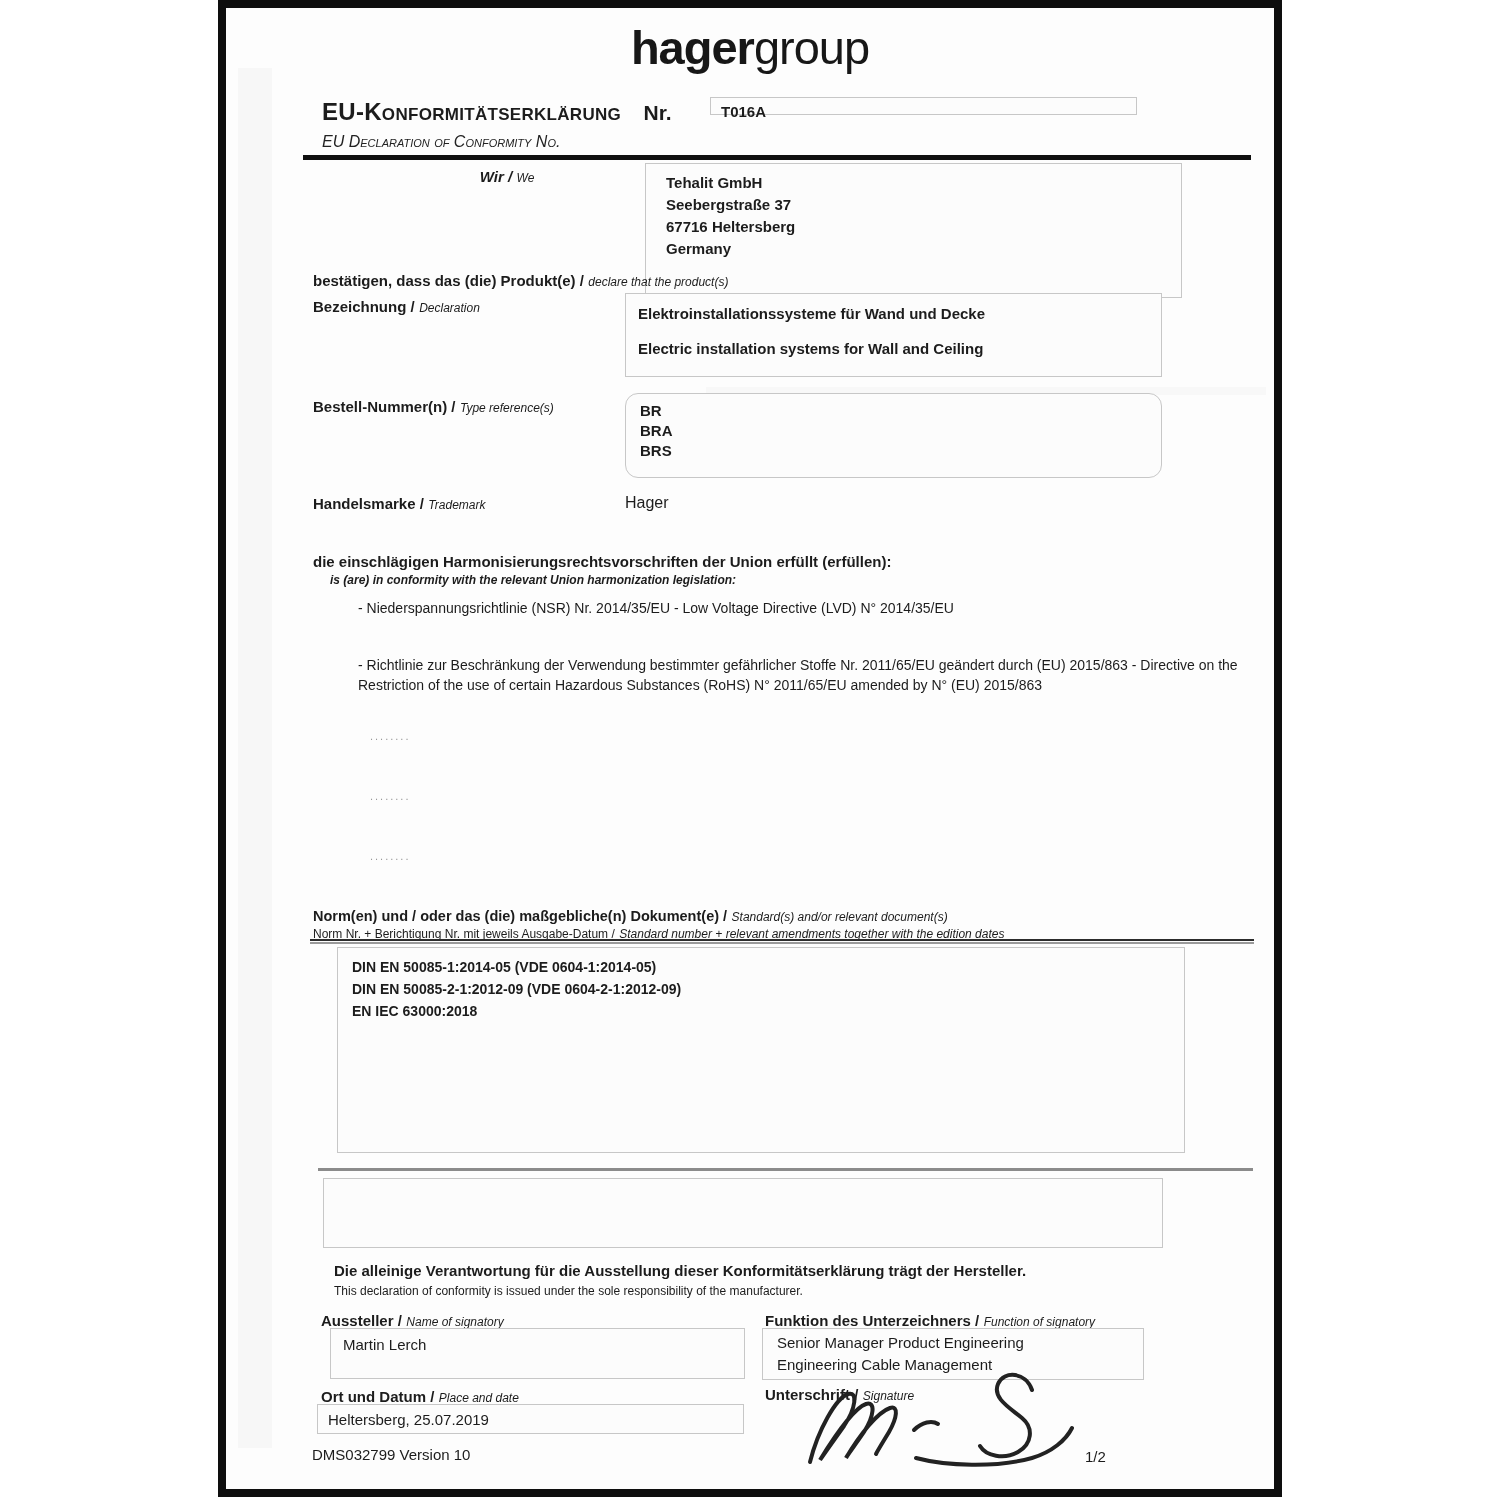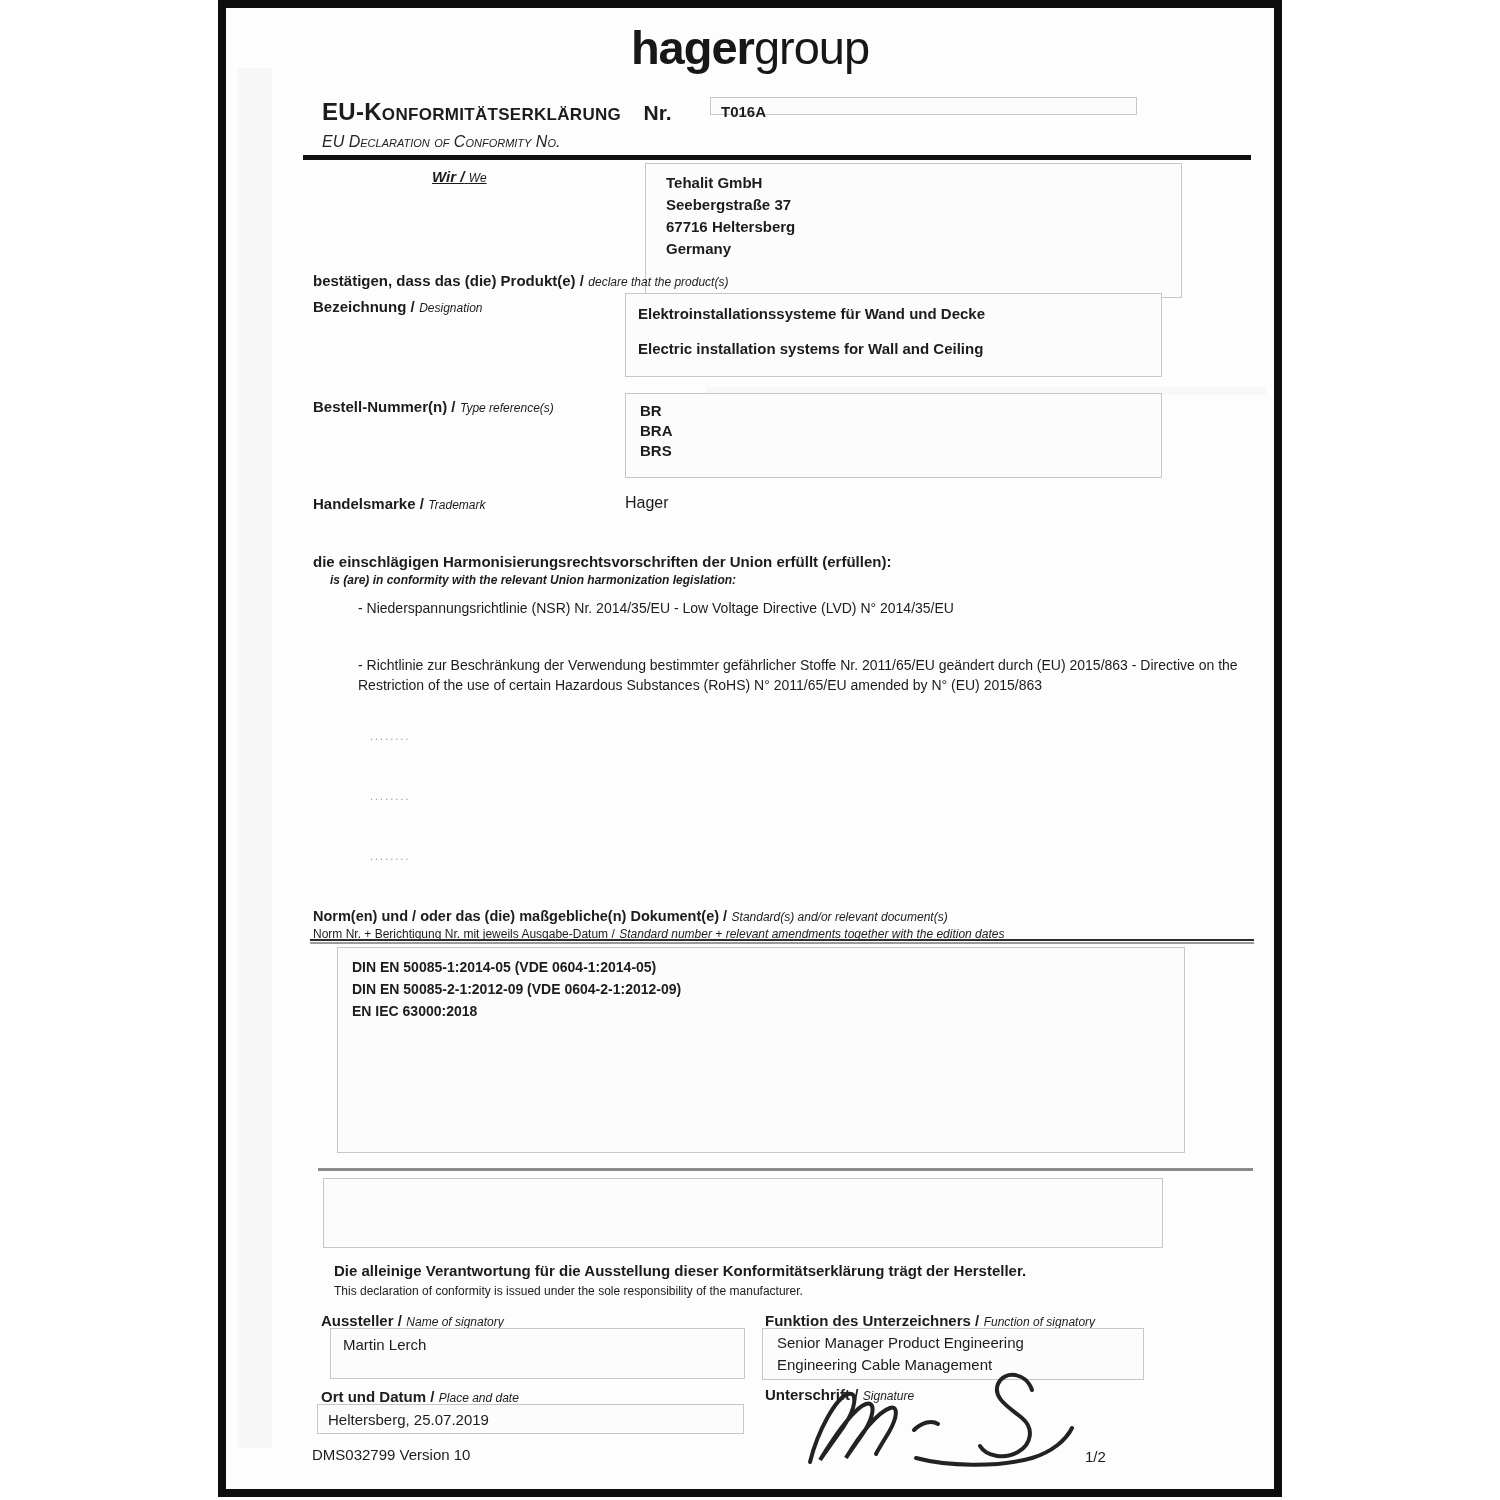--- a/index.html
+++ b/index.html
@@ -33,21 +33,21 @@
   .small-r { font-size:12px; }
   .dots { color:#999; font-size:11px; letter-spacing:2px; }
 
   .addr-line { font-weight:bold; font-size:15px; line-height:22px; }
   .desig-line { font-weight:bold; font-size:15px; line-height:35px; }
   .type-line { font-weight:bold; font-size:15px; line-height:20px; }
   .std-line { font-weight:bold; font-size:14px; line-height:22px; }
   .fn-line { font-size:15px; line-height:22px; }
 
   .sig-label { white-space:nowrap; }
-  .right-align { text-align:left;text-decoration:underline; }
+  .right-align { text-align:center; }
 </style>
 </head>
 <body>
 
 <div class="page">
   <div class="scan-strip"></div>
   <div class="scan-band" style="left:480px; top:379px; width:560px; height:8px;"></div>
 
   <div class="abs logo">
     <span class="b">hager</span><span class="l">group</span>
@@ -74,32 +74,32 @@
     <div class="addr-line">Germany</div>
   </div>
 
   <div class="abs" style="left:87px; top:264px; white-space:nowrap;">
     <span class="lbl-de">bestätigen, dass das (die) Produkt(e) /</span>
     <span class="lbl-en">declare that the product(s)</span>
   </div>
 
   <div class="abs" style="left:87px; top:290px; white-space:nowrap;">
     <span class="lbl-de">Bezeichnung /</span>
-    <span class="lbl-en">Designation</span>
+    <span class="lbl-en">Declaration</span>
   </div>
   <div class="abs field-box" style="left:399px; top:285px; width:537px; height:84px; padding:2px 12px;">
     <div class="desig-line">Elektroinstallationssysteme für Wand und Decke</div>
     <div class="desig-line">Electric installation systems for Wall and Ceiling</div>
   </div>
 
   <div class="abs" style="left:87px; top:390px; white-space:nowrap;">
     <span class="lbl-de">Bestell-Nummer(n) /</span>
     <span class="lbl-en">Type reference(s)</span>
   </div>
-  <div class="abs field-box" style="left:399px; top:385px; width:537px; height:85px; padding:7px 14px;">
+  <div class="abs field-box" style="left:399px; top:385px; width:537px; height:85px; padding:7px 14px;border-radius:13px;">
     <div class="type-line">BR</div>
     <div class="type-line">BRA</div>
     <div class="type-line">BRS</div>
   </div>
 
   <div class="abs" style="left:87px; top:487px; white-space:nowrap;">
     <span class="lbl-de">Handelsmarke /</span>
     <span class="lbl-en">Trademark</span>
   </div>
   <div class="abs val-r" style="left:399px; top:486px;">Hager</div>

